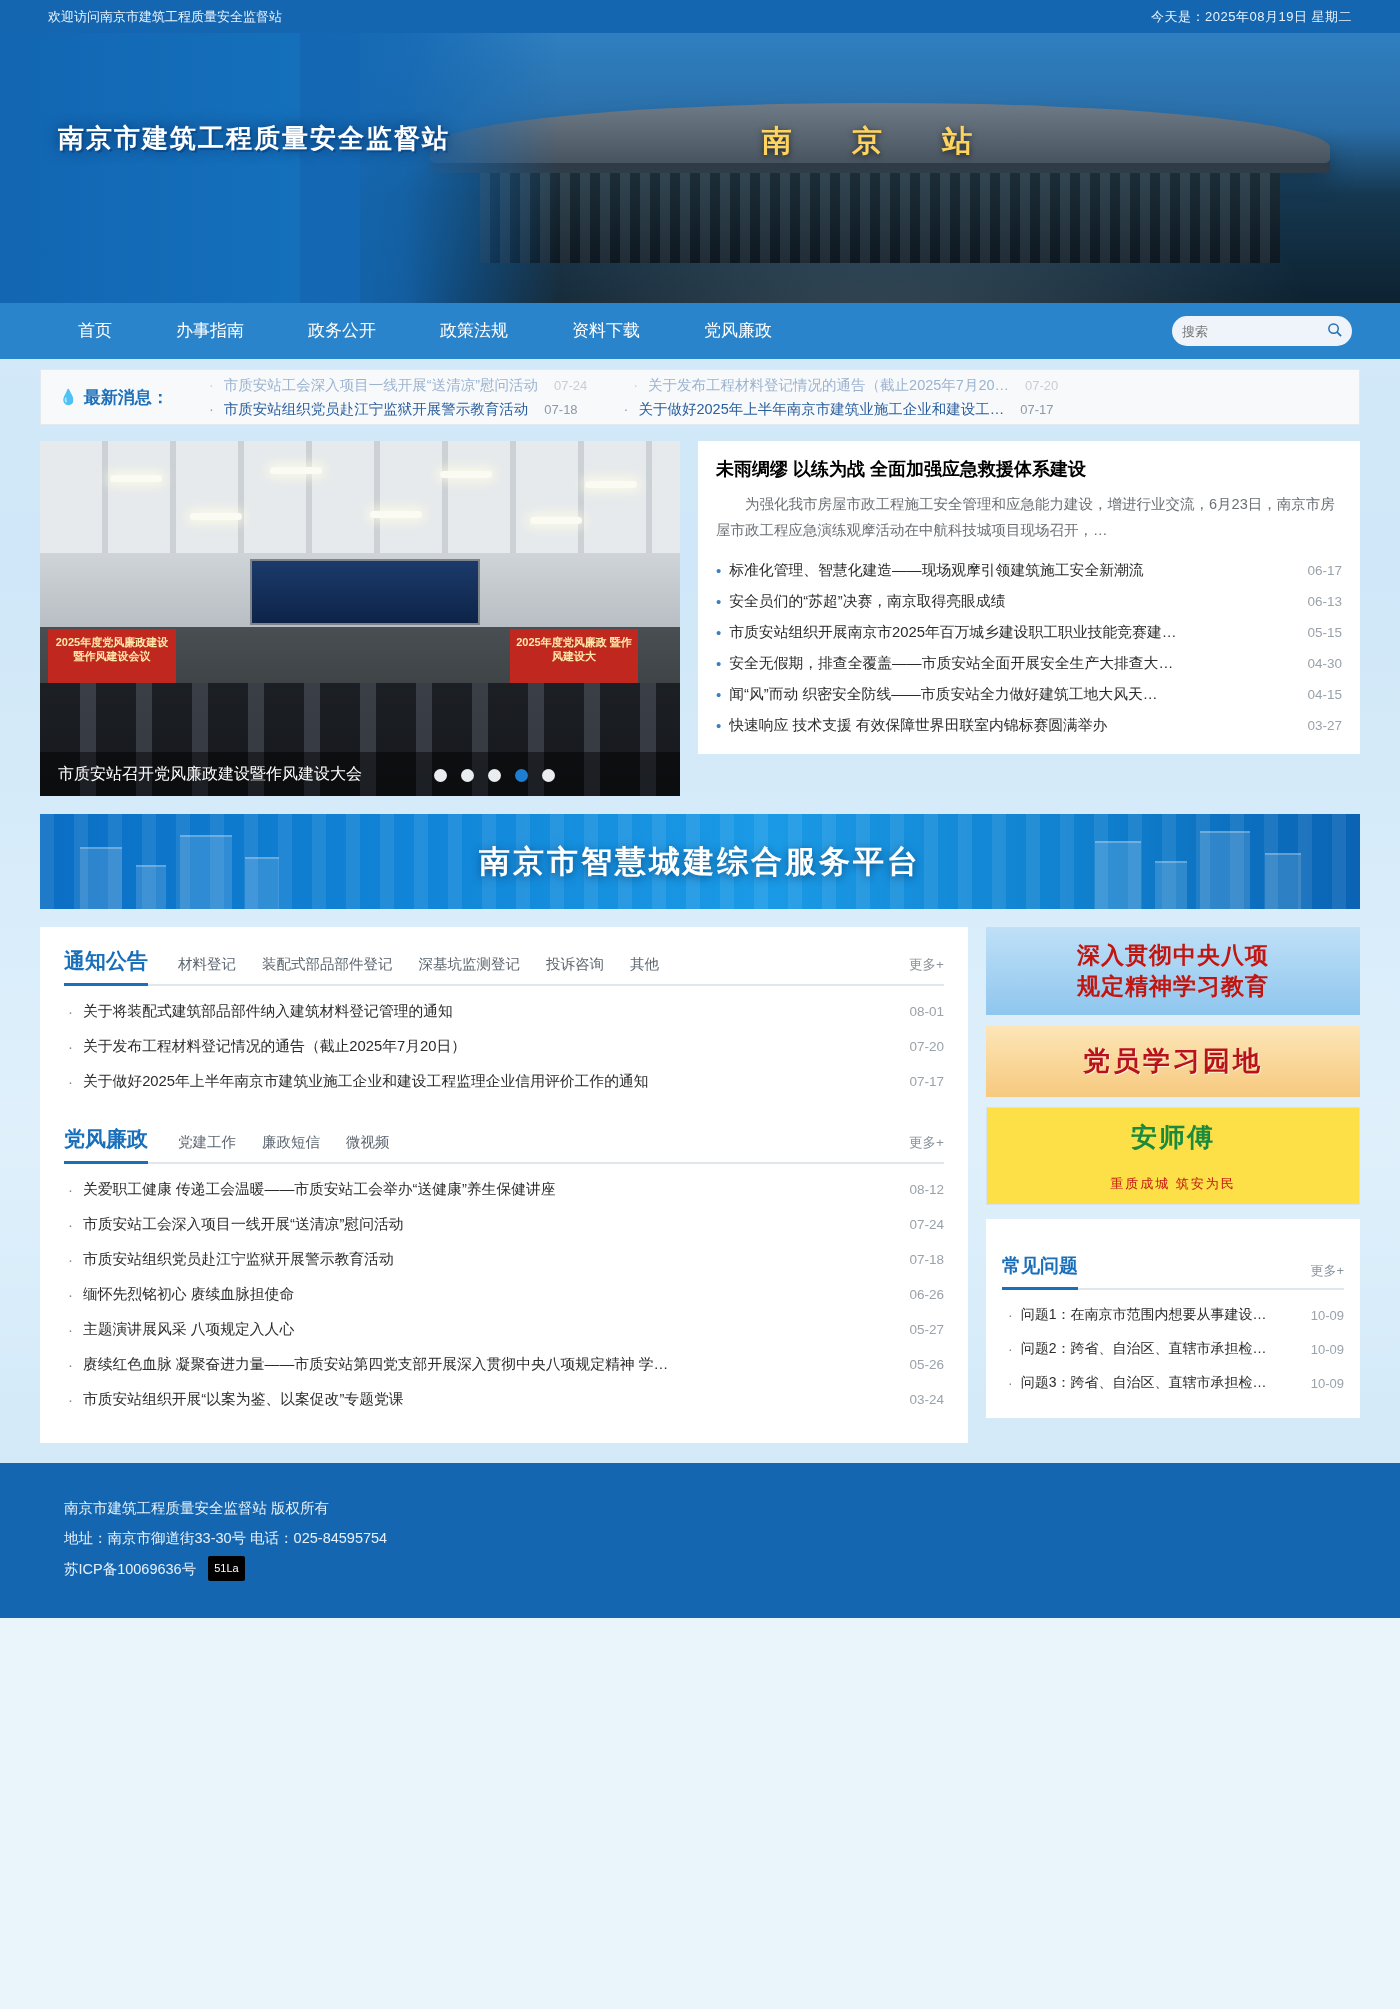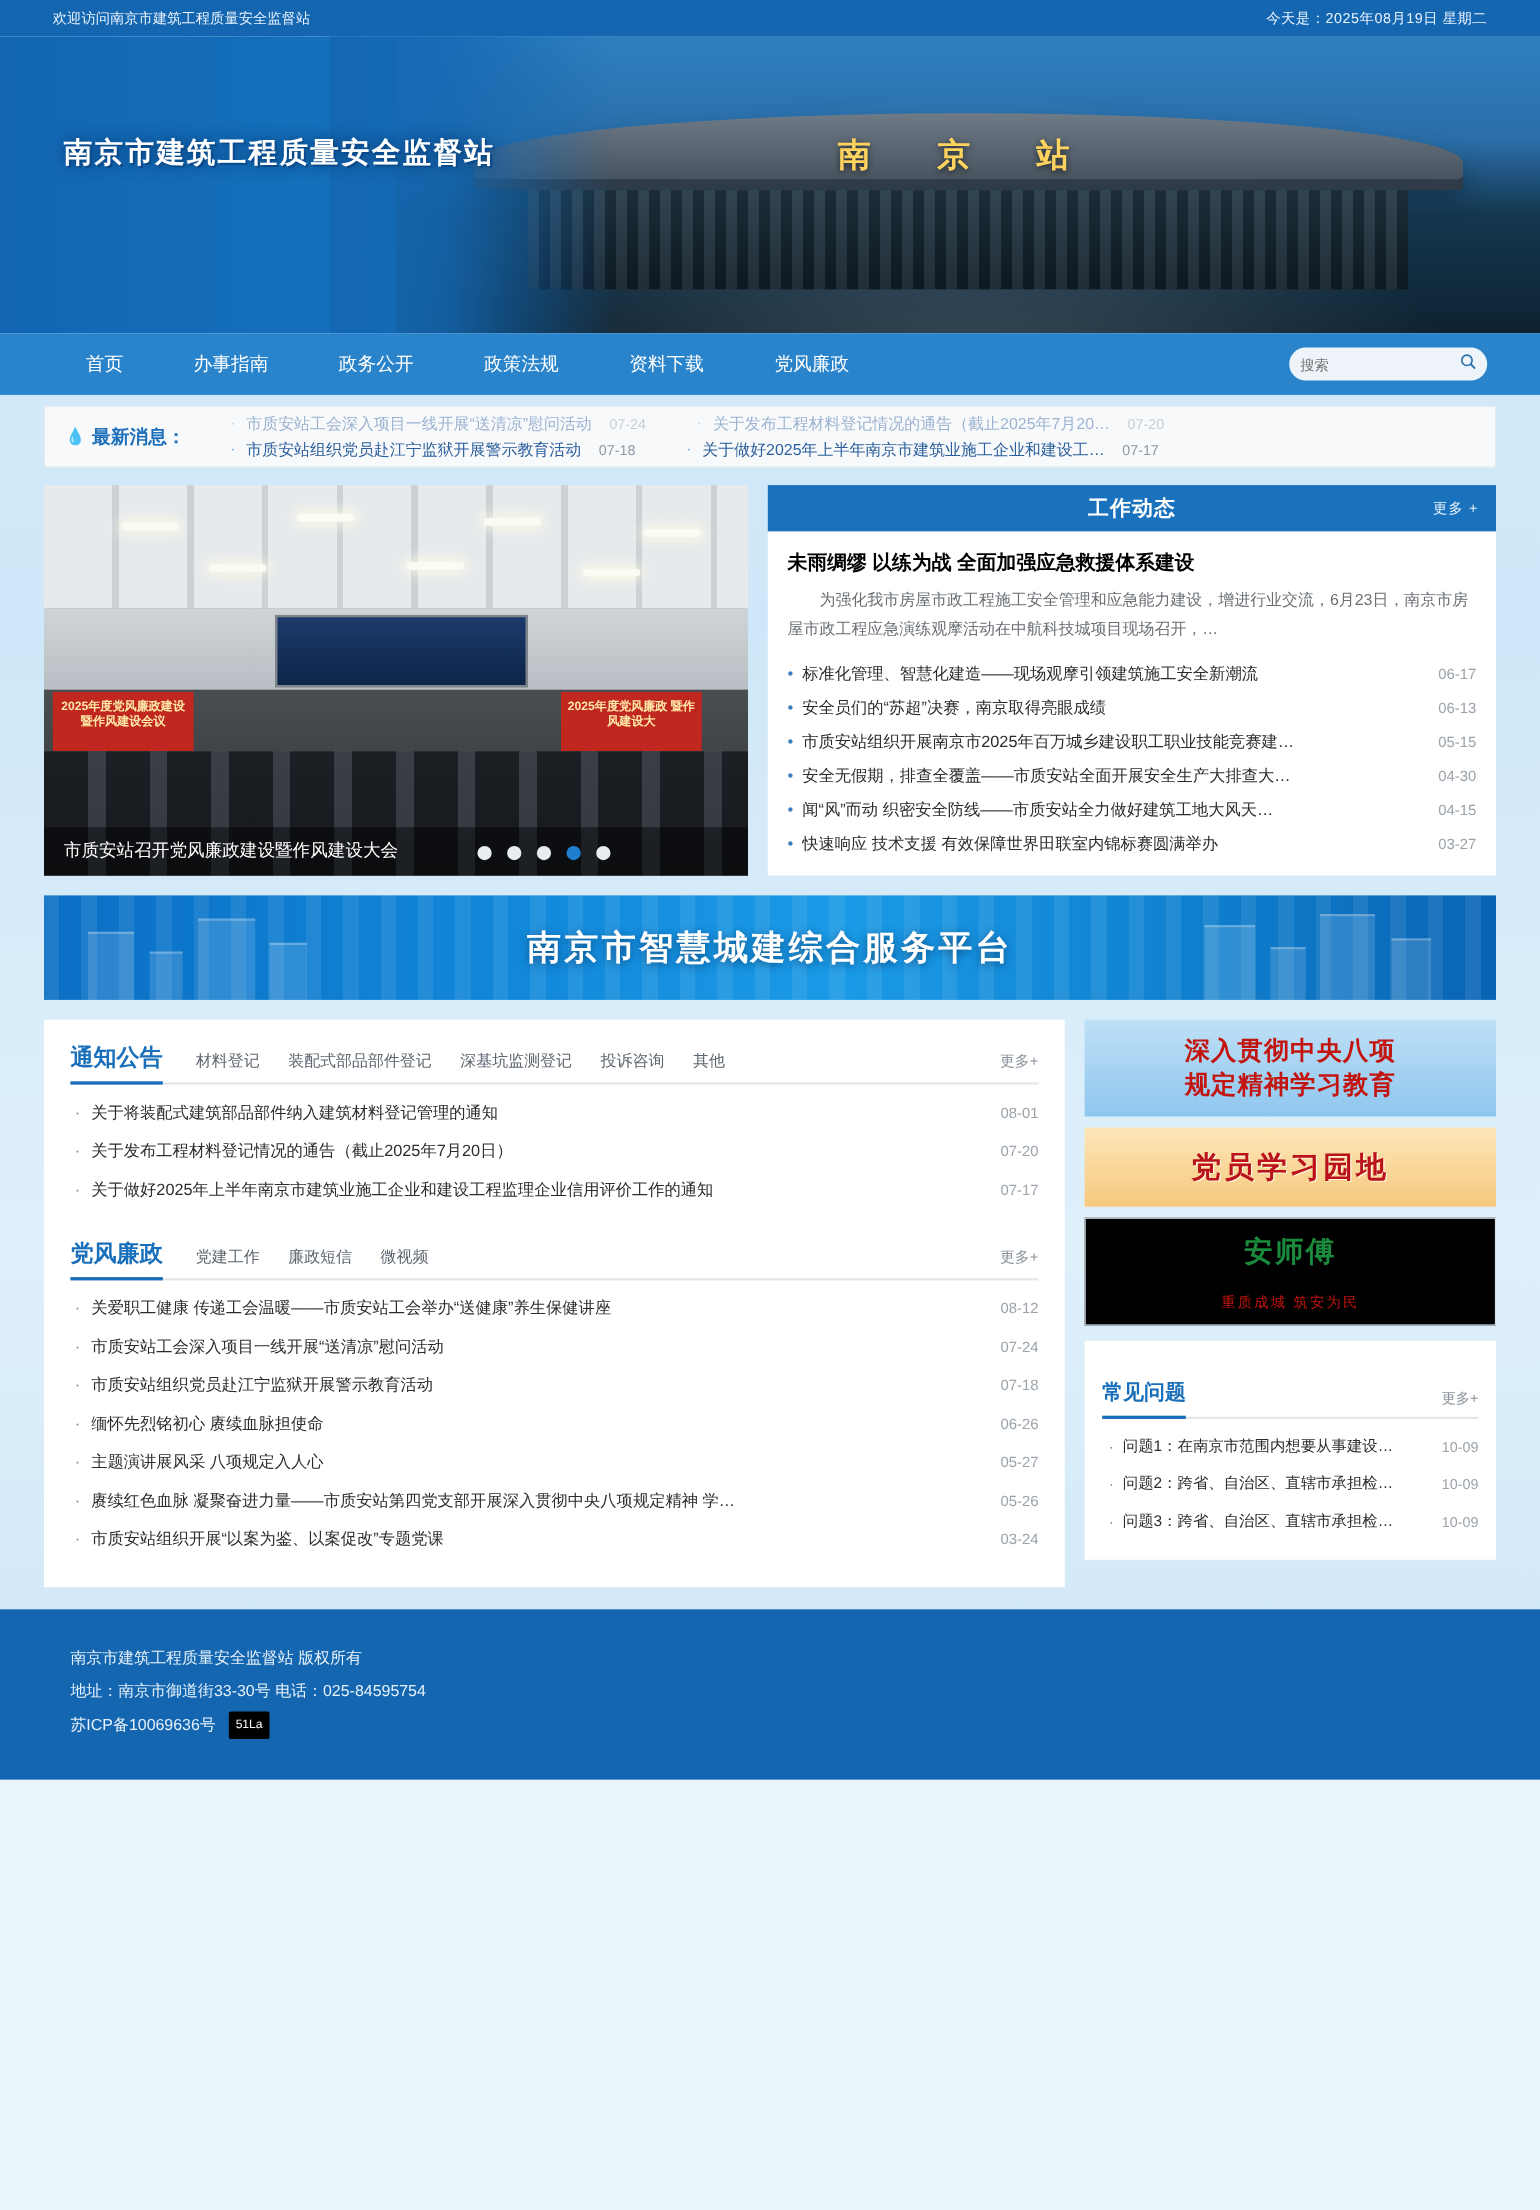--- a/index.html
+++ b/index.html
@@ -304,21 +304,21 @@
     color: #c3150f; font-size: 23px; font-weight: bold; text-align: center; line-height: 1.35;
     letter-spacing: 1px;
   }
   .ad2 {
     background: linear-gradient(180deg,#fde6b8,#f6c97e);
     color: #b9121b; font-size: 27px; font-weight: bold; letter-spacing: 3px;
     text-shadow: 1px 1px 0 #fff4d8;
     height: 72px;
   }
   .ad3 {
-    background: #000000; border: 1px solid #d7e2ec; height: 98px;
+    background: #fde047; border: 1px solid #d7e2ec; height: 98px;
     flex-direction: column; gap: 20px;
   }
   .ad3 .big { color: #1a8a3c; font-size: 26px; font-weight: bold; letter-spacing: 2px; }
   .ad3 .small { color: #c3150f; font-size: 13px; letter-spacing: 2px; }
 
   .faqbox { background: #fff; margin-top: 14px; padding: 14px 16px 18px 16px; }
   .faqhead { display: flex; align-items: flex-end; border-bottom: 2px solid #e2e7ec; padding-bottom: 8px; }
   .faqhead .main { font-size: 19px; color: #1a6fba; font-weight: bold; border-bottom: 3px solid #1a6fba; padding-bottom: 8px; margin-bottom: -10px; margin-top: 20px; }
   .faqhead .more { margin-left: auto; font-size: 13px; color: #8a939c; }
   .faqitem { display: flex; align-items: center; height: 34px; font-size: 14px; color: #2c2c2c; }
@@ -427,24 +427,20 @@
       <div class="dots">
         <i></i>
         <i></i>
         <i></i>
         <i class="on"></i>
         <i></i>
       </div>
     </div>
 
     <div class="panel">
-      <div class="panelhead">
-        <span>工作动态</span>
-        <span class="more">更多 +</span>
-      </div>
       <div class="panelbody">
         <div class="lead-title">未雨绸缪 以练为战 全面加强应急救援体系建设</div>
         <div class="lead-sum">为强化我市房屋市政工程施工安全管理和应急能力建设，增进行业交流，6月23日，南京市房屋市政工程应急演练观摩活动在中航科技城项目现场召开，…</div>
         <div class="newslist">
           <div class="newsitem">
             <span class="bul">•</span>
             <span class="txt">标准化管理、智慧化建造——现场观摩引领建筑施工安全新潮流</span>
             <span class="dt">06-17</span>
           </div>
           <div class="newsitem">

